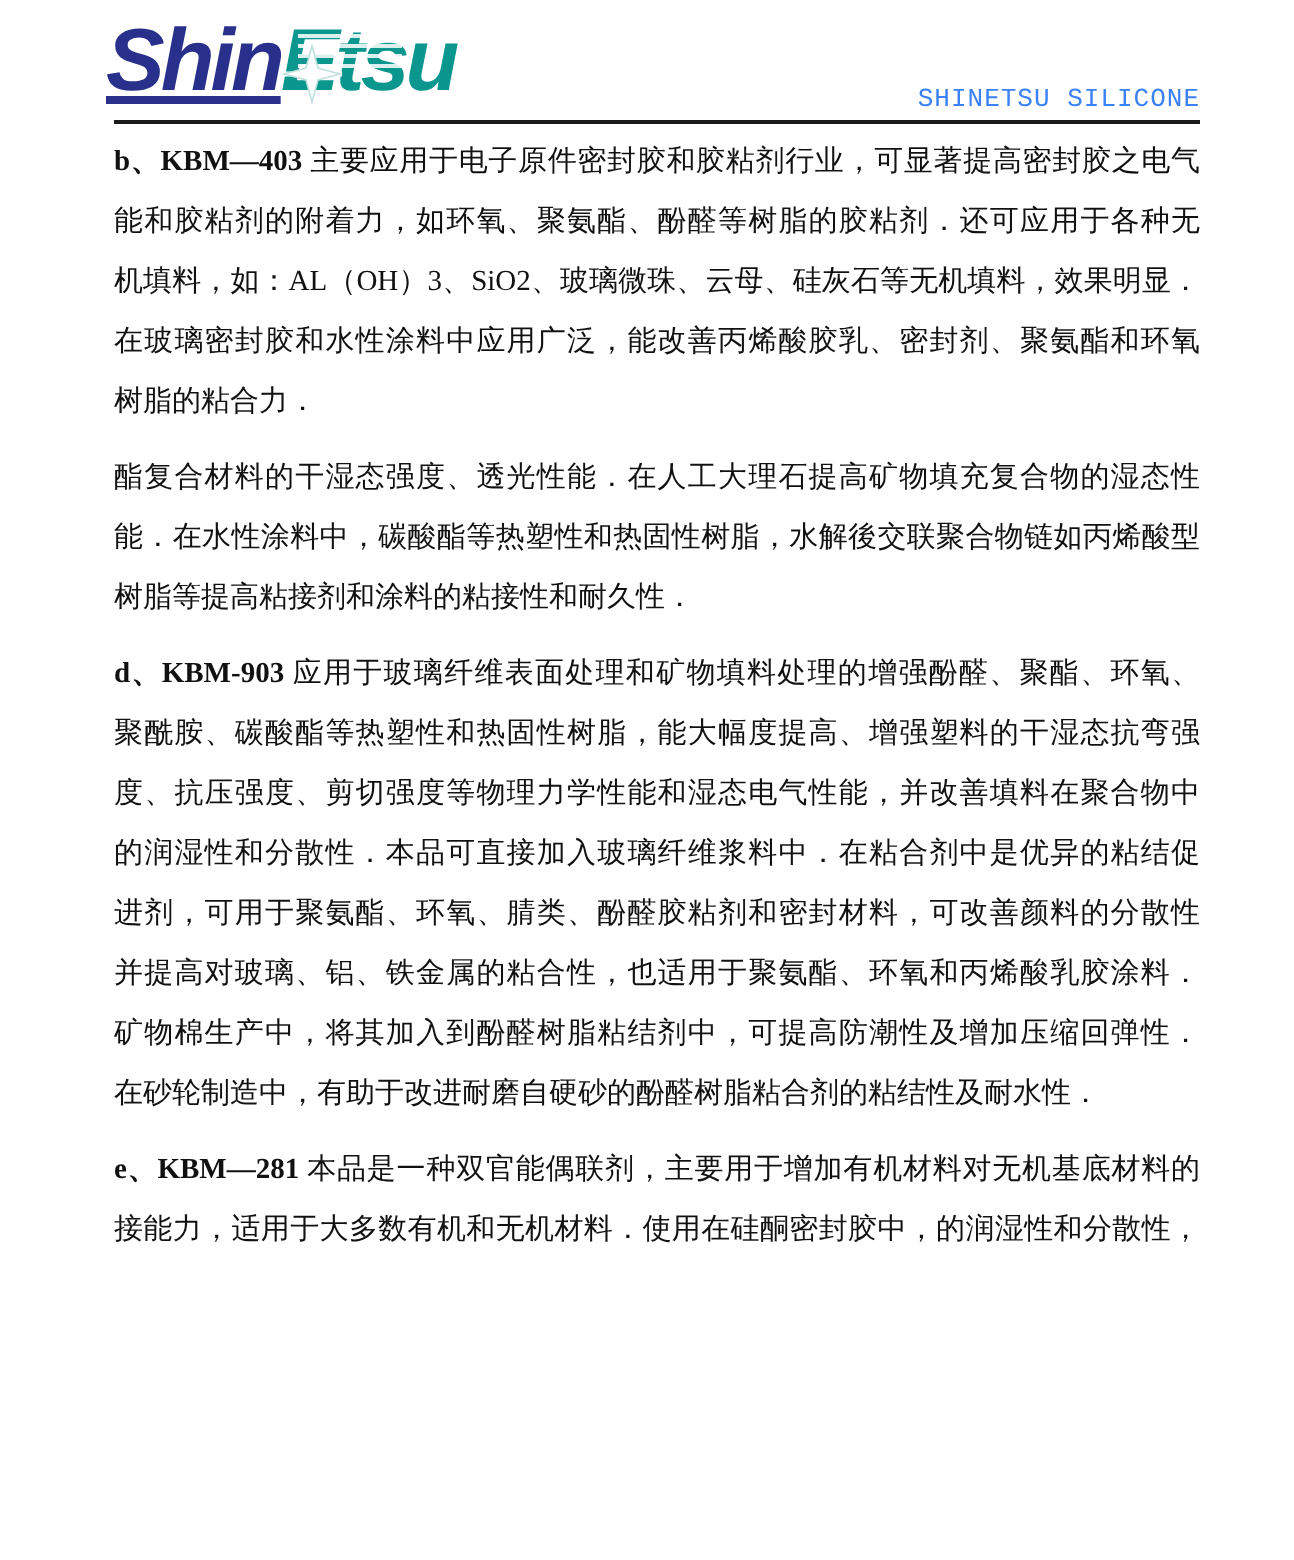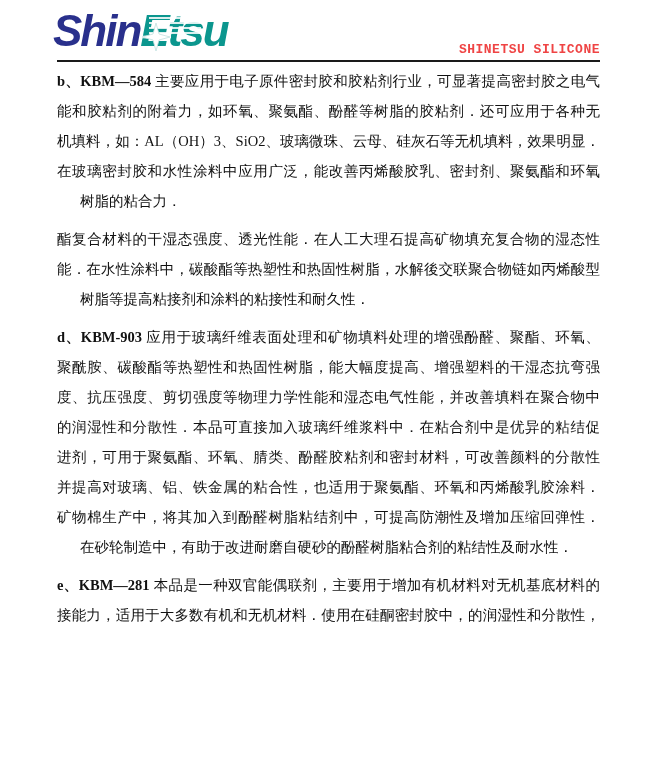--- a/index.html
+++ b/index.html
@@ -13,61 +13,61 @@
   }
   
   .logo {
     position: absolute; left: 53px; top: 6px;
     font-family: "Liberation Sans", "DejaVu Sans", sans-serif;
     font-style: italic; font-weight: bold;
     font-size: 44px; letter-spacing: -2px;
     white-space: nowrap;
     user-select: none;
   }
-  .logo-shin { color: #29308c; }
+  .logo-shin { color: #29308c; text-decoration: underline; }
   .logo-etsu { color: #0b968e; position: relative; }
   .logo-streaks {
     position: absolute; left: 96px; top: 8px;
     width: 52px; height: 22px;
     background: repeating-linear-gradient(
       to bottom,
       rgba(255,255,255,0) 0px, rgba(255,255,255,0) 3px,
       rgba(255,255,255,0.85) 3px, rgba(255,255,255,0.85) 5px);
     pointer-events: none;
   }
   .logo-star {
     position: absolute; left: 88px; top: 16px;
     width: 30px; height: 30px;
     pointer-events: none;
   }
   .brand {
     position: absolute; right: 47px; top: 42px;
     font-family: "Liberation Mono", "DejaVu Sans Mono", monospace;
-    font-weight: bold; font-size: 13px; letter-spacing: 0.5px;
-    color: #ef4444; white-space: nowrap; margin-left: 28px;
+    font-weight: normal; font-size: 13px; letter-spacing: 0.5px;
+    color: #3b82f6; white-space: nowrap; margin-left: 28px;
   }
   .rule {
     position: absolute; left: 57px; right: 47px; top: 60px;
     height: 2px; background: #1a1a1a;
   }
   
   .doc {
     position: absolute; left: 57px; top: 66px; width: 543px;
     color: #111111;
   }
   .para { margin: 0 0 8px 0; }
   .line {
     height: 30px; line-height: 30px;
     font-size: 14.5px;
     text-align: justify;
     text-align-last: justify;
     overflow: hidden;
     white-space: normal;
   }
-  .line.last { text-align-last: left; margin-left: 23px; }
+  .line.last { text-align-last: left; }
   .label { font-weight: bold; }
 </style>
 </head>
 <body>
 
 <div class="page" style="background: rgb(255, 255, 255);">
 
   <div class="logo">
     <span class="logo-shin" style="color: rgb(41, 48, 140);">Shin</span><span class="logo-etsu" style="color: rgb(11, 150, 142);">Etsu</span>
     <span class="logo-streaks"></span>
@@ -77,21 +77,21 @@
       <path d="M15 1 L18 12 L29 15 L18 18 L15 29 L12 18 L1 15 L12 12 Z" fill="#ffffff" stroke="#bfe0de" stroke-width="0.8"></path>
     </svg>
   </div>
 
   <div class="brand">SHINETSU SILICONE</div>
 
   <div class="rule"></div>
 
   <div class="doc">
       <div class="para">
-        <div class="line"><span class="label">b、KBM—584</span><span> 主要应用于电子原件密封胶和胶粘剂行业，可显著提高密封胶之电气性</span></div>
+        <div class="line"><span class="label">b、KBM—403</span><span> 主要应用于电子原件密封胶和胶粘剂行业，可显著提高密封胶之电气性</span></div>
         <div class="line">能和胶粘剂的附着力，如环氧、聚氨酯、酚醛等树脂的胶粘剂．还可应用于各种无</div>
         <div class="line">机填料，如：AL（OH）3、SiO2、玻璃微珠、云母、硅灰石等无机填料，效果明显．</div>
         <div class="line">在玻璃密封胶和水性涂料中应用广泛，能改善丙烯酸胶乳、密封剂、聚氨酯和环氧</div>
         <div class="line last">树脂的粘合力．</div>
       </div>
       <div class="para">
         <div class="line">酯复合材料的干湿态强度、透光性能．在人工大理石提高矿物填充复合物的湿态性</div>
         <div class="line">能．在水性涂料中，碳酸酯等热塑性和热固性树脂，水解後交联聚合物链如丙烯酸型</div>
         <div class="line last">树脂等提高粘接剂和涂料的粘接性和耐久性．</div>
       </div>

